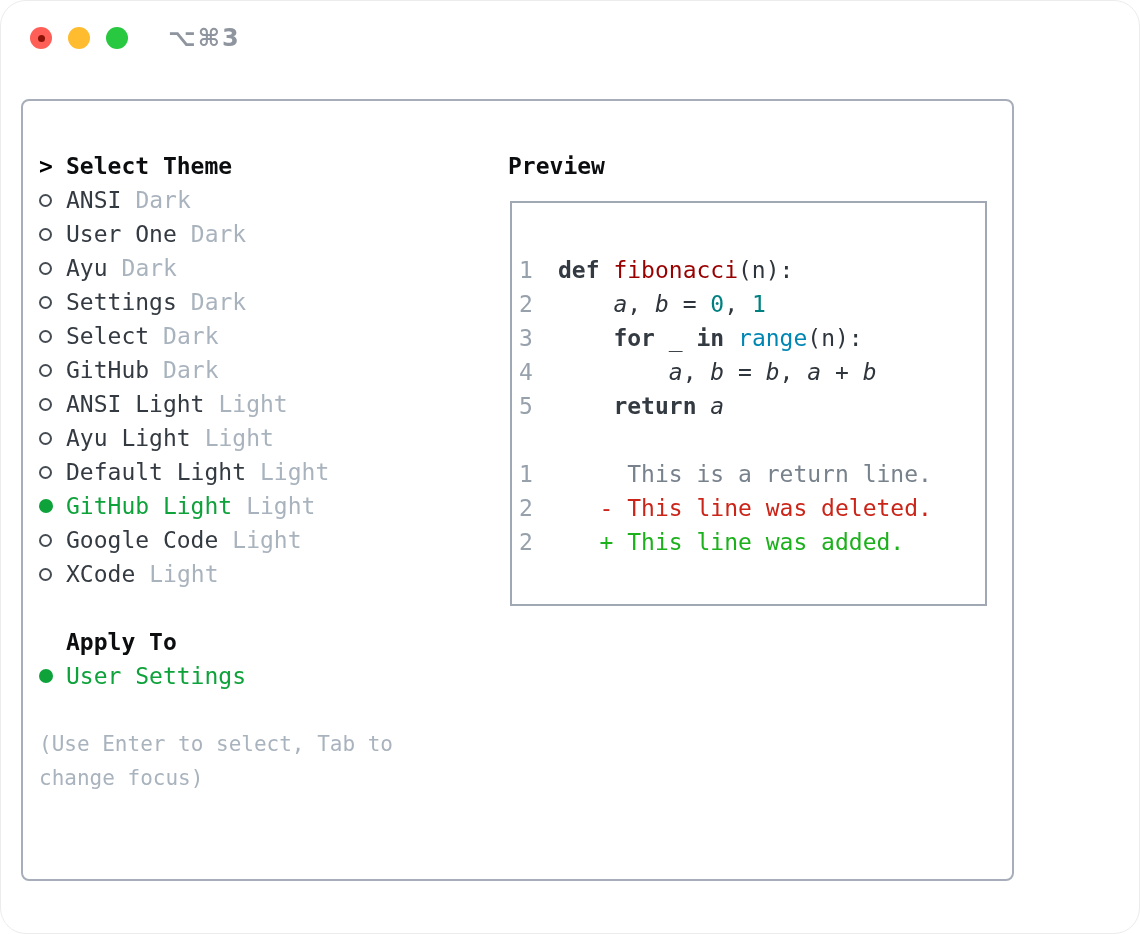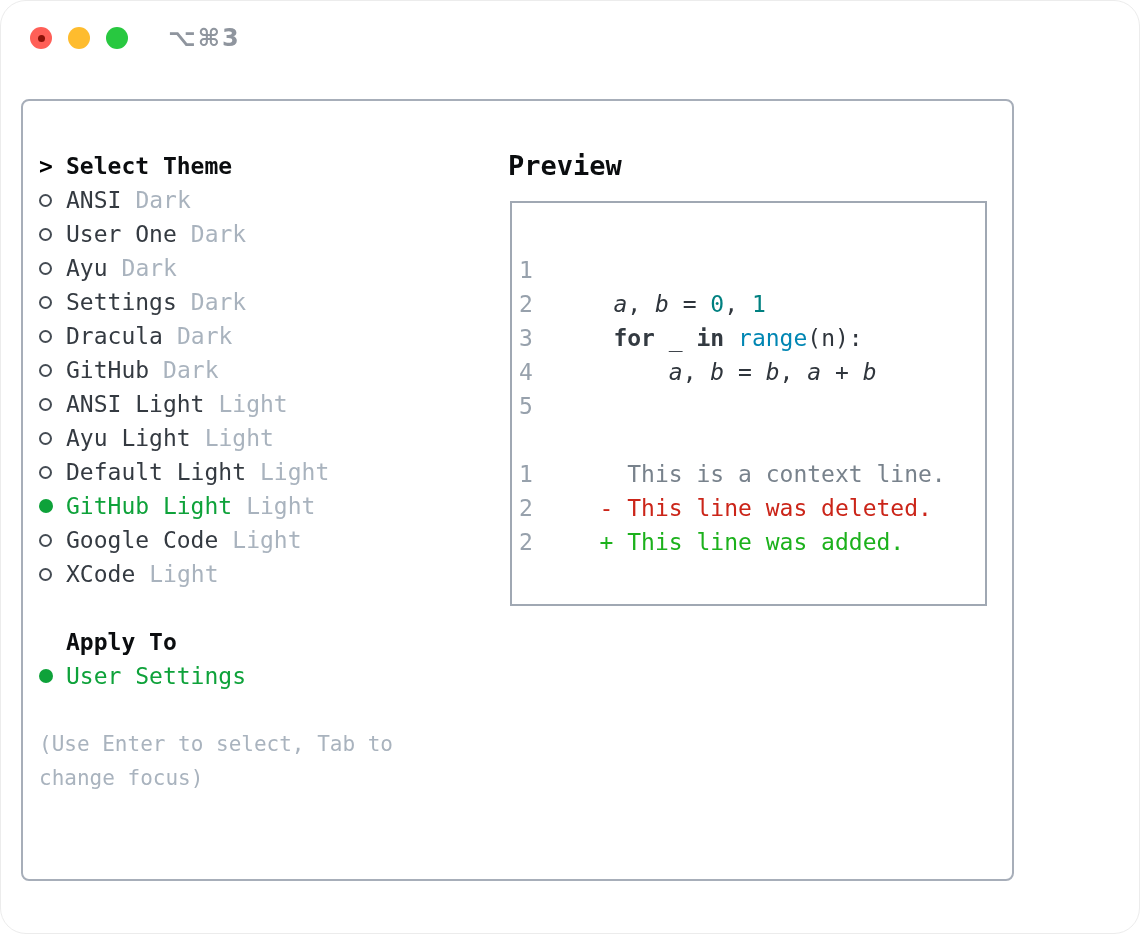--- a/index.html
+++ b/index.html
@@ -42,21 +42,21 @@
   .prompt{font-weight:700;color:#000;}
   .radio{width:13px;height:13px;border:2px solid #454c54;border-radius:50%;box-sizing:border-box;}
   .radio.on{width:14px;height:14px;border:none;background:#0ea23a;}
   .heading{font-weight:700;color:#0b0d0f;}
   .name{color:#343a41;}
   .sel .name{color:#0ea23a;}
   .tag{color:#a9b3be;margin-left:14px;}
   .help{color:#a9b3be;font-size:21px;line-height:34px;}
   
   .preview-label{
-    position:absolute;left:485px;top:48px;height:34px;line-height:34px;font-size:27px;
+    position:absolute;left:485px;top:48px;height:34px;line-height:34px;font-size:23px;
   }
   .preview-box{
     position:absolute;left:487px;top:100px;width:477px;height:405px;
     border:2px solid #a0a8b3;box-sizing:border-box;background:#fff;
   }
   #code-block{padding:50px 0 0 7px;font-size:23px;}
   .crow{height:34px;display:flex;align-items:center;}
   .lnum{width:14px;flex:none;color:#97a1ac;margin-right:25px;}
   .ctext{white-space:pre;color:#2f353c;}
   .tk-kw{color:#333a41;font-weight:600;}
@@ -89,21 +89,21 @@
       <div class="row">
         <span class="marker prompt">&gt;</span>
         <span class="heading">Select Theme</span>
       </div>
 
       <div id="theme-list">
           <div class="row option"><span class="marker"><span class="radio"></span></span><span class="name">ANSI</span><span class="tag">Dark</span></div>
           <div class="row option"><span class="marker"><span class="radio"></span></span><span class="name">User One</span><span class="tag">Dark</span></div>
           <div class="row option"><span class="marker"><span class="radio"></span></span><span class="name">Ayu</span><span class="tag">Dark</span></div>
           <div class="row option"><span class="marker"><span class="radio"></span></span><span class="name">Settings</span><span class="tag">Dark</span></div>
-          <div class="row option"><span class="marker"><span class="radio"></span></span><span class="name">Dracula</span><span class="tag">Dark</span></div>
+          <div class="row option"><span class="marker"><span class="radio"></span></span><span class="name">Select</span><span class="tag">Dark</span></div>
           <div class="row option"><span class="marker"><span class="radio"></span></span><span class="name">GitHub</span><span class="tag">Dark</span></div>
           <div class="row option"><span class="marker"><span class="radio"></span></span><span class="name">ANSI Light</span><span class="tag">Light</span></div>
           <div class="row option"><span class="marker"><span class="radio"></span></span><span class="name">Ayu Light</span><span class="tag">Light</span></div>
           <div class="row option"><span class="marker"><span class="radio"></span></span><span class="name">Default Light</span><span class="tag">Light</span></div>
           <div class="row option sel"><span class="marker"><span class="radio on"></span></span><span class="name">GitHub Light</span><span class="tag">Light</span></div>
           <div class="row option"><span class="marker"><span class="radio"></span></span><span class="name">Google Code</span><span class="tag">Light</span></div>
           <div class="row option"><span class="marker"><span class="radio"></span></span><span class="name">XCode</span><span class="tag">Light</span></div>
         </div>
 
       <div class="spacer"></div>
@@ -124,40 +124,42 @@
         <div>change focus)</div>
       </div>
     </div>
 
     <div class="preview-label heading">Preview</div>
 
     <div class="preview-box">
       <div id="code-block">
           <div class="crow">
             <span class="lnum">1</span>
+            <span class="ctext"><span class="tk-kw">def </span><span class="tk-fn">fibonacci</span><span class="tk-pl">(n):</span></span>
           </div>
           <div class="crow">
             <span class="lnum">2</span>
             <span class="ctext"><span class="tk-pl">    </span><span class="tk-var">a</span><span class="tk-pl">, </span><span class="tk-var">b</span><span class="tk-pl"> = </span><span class="tk-num">0</span><span class="tk-pl">, </span><span class="tk-num">1</span></span>
           </div>
           <div class="crow">
             <span class="lnum">3</span>
             <span class="ctext"><span class="tk-pl">    </span><span class="tk-kw">for</span><span class="tk-pl"> _ </span><span class="tk-kw">in</span><span class="tk-pl"> </span><span class="tk-bi">range</span><span class="tk-pl">(n):</span></span>
           </div>
           <div class="crow">
             <span class="lnum">4</span>
             <span class="ctext"><span class="tk-pl">        </span><span class="tk-var">a</span><span class="tk-pl">, </span><span class="tk-var">b</span><span class="tk-pl"> = </span><span class="tk-var">b</span><span class="tk-pl">, </span><span class="tk-var">a</span><span class="tk-pl"> + </span><span class="tk-var">b</span></span>
           </div>
           <div class="crow">
             <span class="lnum">5</span>
+            <span class="ctext"><span class="tk-pl">    </span><span class="tk-kw">return</span><span class="tk-pl"> </span><span class="tk-var">a</span></span>
           </div>
           <div class="spacer"></div>
           <div class="crow">
             <span class="lnum">1</span>
-            <span class="ctext diff-context">     This is a context line.</span>
+            <span class="ctext diff-context">     This is a return line.</span>
           </div>
           <div class="crow">
             <span class="lnum">2</span>
             <span class="ctext diff-deleted">   - This line was deleted.</span>
           </div>
           <div class="crow">
             <span class="lnum">2</span>
             <span class="ctext diff-added">   + This line was added.</span>
           </div>
         </div>

